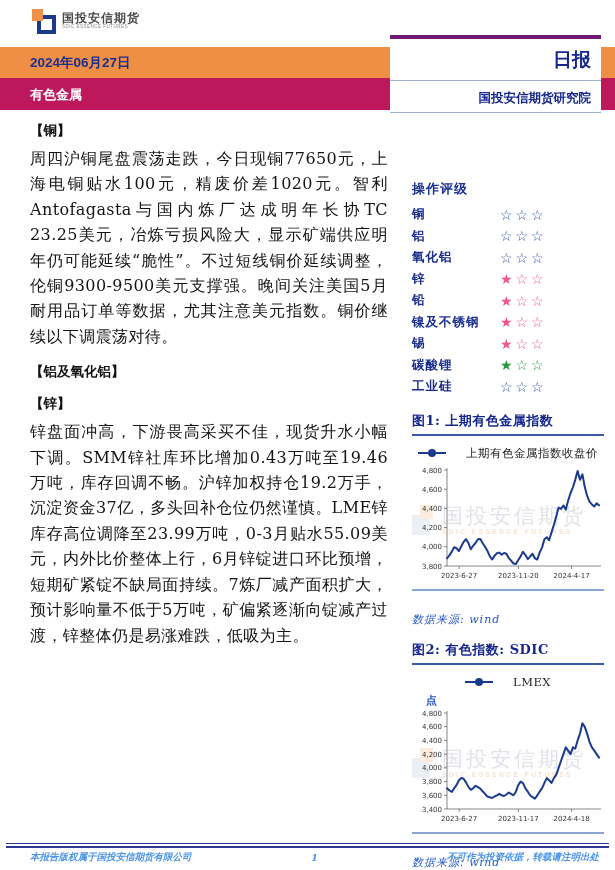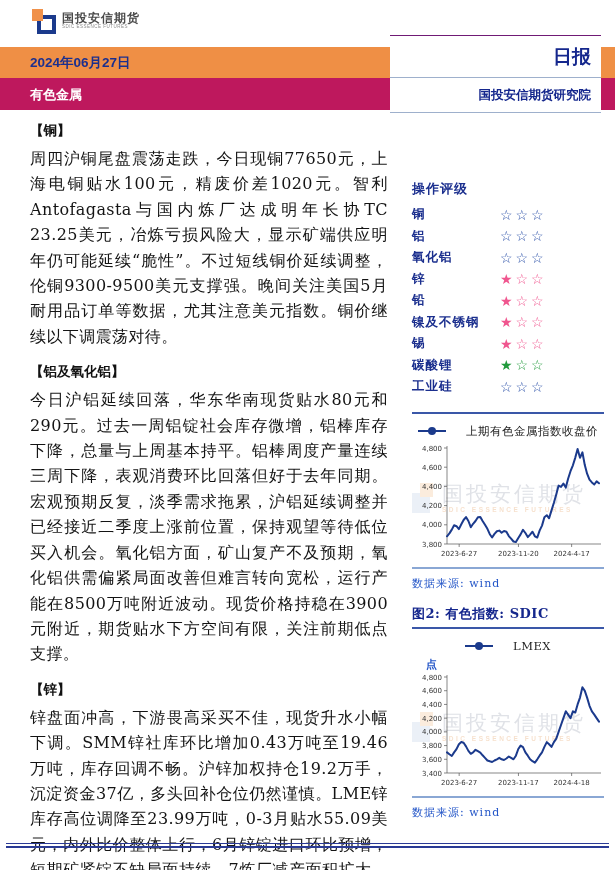--- a/index.html
+++ b/index.html
@@ -13,21 +13,21 @@
   .logo-sq-orange{position:absolute;left:2px;top:1px;width:11px;height:12px;background:#f0914a;}
   .logo-text-wrap{display:flex;flex-direction:column;line-height:1.05;}
   .logo-text{font-family:"Liberation Sans",sans-serif;font-weight:bold;font-size:12px;color:#4a4a4a;letter-spacing:1px;}
   .logo-sub{font-family:"Liberation Sans",sans-serif;font-size:4.5px;color:#8a8a8a;letter-spacing:.5px;}
 
   .bar-orange{position:absolute;top:47px;left:0;width:615px;height:31px;background:#ef8f45;}
   .bar-navy{position:absolute;top:78px;left:0;width:615px;height:32px;background:#be185d;}
   .bar-date{position:absolute;left:30px;top:7px;font-family:"Liberation Sans",sans-serif;font-weight:bold;font-size:13.5px;color:#1b2f8e;}
   .bar-cat{position:absolute;left:30px;top:8px;font-family:"Liberation Sans",sans-serif;font-weight:bold;font-size:13px;color:#ffffff;}
 
-  .hdr-box{position:absolute;top:35px;left:390px;width:211px;height:78px;background:#ffffff;border-top:1px solid #701a75;border-bottom:1px solid #9eb0cc;box-sizing:border-box;}
+  .hdr-box{position:absolute;top:35px;left:390px;width:211px;height:78px;background:#ffffff;border-top:4px solid #701a75;border-bottom:1px solid #9eb0cc;box-sizing:border-box;}
   .hdr-row1{height:42px;border-bottom:1px solid #9eb0cc;display:flex;align-items:center;justify-content:flex-end;padding-right:10px;box-sizing:border-box;}
   .hdr-row2{height:34px;display:flex;align-items:center;justify-content:flex-end;padding-right:10px;box-sizing:border-box;}
   .hdr-daily{font-family:"Liberation Sans",sans-serif;font-weight:bold;font-size:19px;color:#15278d;}
   .hdr-inst{font-family:"Liberation Sans",sans-serif;font-weight:bold;font-size:12.5px;color:#15278d;margin-left:23px;}
 
   
   .left-col{position:absolute;left:30px;top:122px;width:358px;}
   .sec-title{font-size:13.5px;font-weight:bold;color:#111;margin:14px 0 6px 0;}
   .sec-title:first-child{margin-top:0;}
   .sec-body{font-size:16px;line-height:25.4px;color:#141414;text-align:justify;letter-spacing:.4px;}
@@ -50,21 +50,21 @@
   .ylab{font-size:11px;color:#2456c8;margin:2px 0 0 14px;font-weight:bold;}
   .chart-wrap{position:relative;}
   .chart-wrap svg{display:block;position:relative;z-index:1;}
   .watermark{position:absolute;left:0;right:0;top:34%;display:flex;align-items:center;gap:4px;z-index:0;opacity:.55;pointer-events:none;}
   .wm-sq{position:relative;width:26px;height:30px;flex:0 0 auto;}
   .wm-sq-b{position:absolute;left:0;bottom:0;width:18px;height:20px;background:#dbe4f2;}
   .wm-sq-o{position:absolute;left:8px;top:0;width:13px;height:14px;background:#f8ddc2;}
   .wm-txt{display:flex;flex-direction:column;overflow:hidden;white-space:nowrap;}
   .wm-cn{font-size:21px;color:#c7cbd4;letter-spacing:3px;line-height:1.1;}
   .wm-en{font-size:6.5px;color:#f0c9a6;letter-spacing:2.5px;font-family:"Liberation Sans",sans-serif;font-weight:bold;}
-  .src{font-size:11px;color:#2456c8;letter-spacing:1px;margin-top:7px;}
+  .src{font-size:11px;color:#2456c8;font-style:italic;letter-spacing:1px;margin-top:21px;}
 
   
   .footer-rule{position:absolute;left:6px;right:6px;top:843px;height:2px;border-top:1px solid #2a3a95;border-bottom:2px solid #2a3a95;}
   .footer{position:absolute;left:30px;right:16px;top:851px;display:flex;align-items:center;font-style:italic;color:#4d94e8;font-size:9.5px;font-weight:bold;}
   .f-left{flex:1;text-align:left;}
   .f-page{flex:0 0 auto;text-align:center;}
   .f-right{flex:1;text-align:right;}
   text{font-family:"DejaVu Sans",sans-serif;}
 </style>
 </head>
@@ -95,21 +95,20 @@
       </div>
     <div class="hdr-row2">
         <span class="hdr-inst">国投安信期货研究院</span>
       </div>
   </div>
 
   <div class="left-col">
     <div class="sec-title">【铜】</div>
     <div class="sec-body">周四沪铜尾盘震荡走跌，今日现铜77650元，上海电铜贴水100元，精废价差1020元。智利Antofagasta与国内炼厂达成明年长协TC 23.25美元，冶炼亏损风险大，显示矿端供应明年仍可能延续“脆性”。不过短线铜价延续调整，伦铜9300-9500美元支撑强。晚间关注美国5月耐用品订单等数据，尤其注意美元指数。铜价继续以下调震荡对待。</div>
     <div class="sec-title">【铝及氧化铝】</div>
-    <div class="sec-body">今日沪铝延续回落，华东华南现货贴水80元和290元。过去一周铝锭社会库存微增，铝棒库存下降，总量与上周基本持平。铝棒周度产量连续三周下降，表观消费环比回落但好于去年同期。宏观预期反复，淡季需求拖累，沪铝延续调整并已经接近二季度上涨前位置，保持观望等待低位买入机会。氧化铝方面，矿山复产不及预期，氧化铝供需偏紧局面改善但难言转向宽松，运行产能在8500万吨附近波动。现货价格持稳在3900元附近，期货贴水下方空间有限，关注前期低点支撑。</div>
     <div class="sec-title">【锌】</div>
     <div class="sec-body">锌盘面冲高，下游畏高采买不佳，现货升水小幅下调。SMM锌社库环比增加0.43万吨至19.46万吨，库存回调不畅。沪锌加权持仓19.2万手，沉淀资金37亿，多头回补仓位仍然谨慎。LME锌库存高位调降至23.99万吨，0-3月贴水55.09美元，内外比价整体上行，6月锌锭进口环比预增，短期矿紧锭不缺局面持续。7炼厂减产面积扩大，预计影响量不低于5万吨，矿偏紧逐渐向锭减产过渡，锌整体仍是易涨难跌，低吸为主。</div>
   </div>
 
   <div class="right-col">
     <div class="ratings-title">操作评级</div>
     <div id="ratings-list">
         <div class="rating-row">
           <span class="rating-label">铜</span>
           <span class="rating-stars" style="color: rgb(43, 80, 168);">☆☆☆</span>
@@ -142,20 +141,21 @@
           <span class="rating-label">碳酸锂</span>
           <span class="rating-stars" style="color: rgb(34, 154, 60);">★☆☆</span>
         </div>
         <div class="rating-row">
           <span class="rating-label">工业硅</span>
           <span class="rating-stars" style="color: rgb(43, 80, 168);">☆☆☆</span>
         </div>
       </div>
 
     <div class="figure">
+      <div class="fig-title">图1: 上期有色金属指数</div>
       <div class="fig-rule-top"></div>
       <div class="legend">
         <span class="lmark">
             <span class="ldot"></span>
           </span>
         <span class="legend-text">上期有色金属指数收盘价</span>
       </div>
       <div class="chart-wrap">
         <div class="watermark">
           <span class="wm-sq">
@@ -243,14 +243,19 @@
             <text x="159.64" y="113" text-anchor="middle" font-size="7" fill="#333">2024-4-18</text>
             <polyline points="35.0,80.4 37.4,82.3 39.8,84.0 42.1,80.4 44.5,77.1 46.9,72.2 49.3,70.0 51.6,70.8 54.0,74.4 56.4,78.9 58.8,81.8 61.1,80.4 63.5,77.8 65.9,79.2 68.3,80.6 70.6,83.3 73.0,85.9 75.4,88.5 77.8,89.3 80.1,90.0 82.5,88.5 84.9,87.3 87.3,85.8 89.6,87.3 92.0,88.0 94.4,86.5 96.8,84.5 99.1,85.9 101.5,87.3 103.9,83.7 106.3,77.0 108.6,73.6 111.0,75.1 113.4,80.4 115.8,83.7 118.1,87.3 120.5,89.2 122.9,90.6 125.3,87.3 127.6,83.7 130.0,80.4 132.4,74.9 134.8,70.1 137.1,72.3 139.5,74.9 141.9,70.1 144.3,66.6 146.6,59.9 149.0,53.0 151.4,46.1 153.8,39.3 156.1,42.6 158.5,46.1 160.9,39.3 163.3,40.5 165.6,32.4 168.0,25.6 170.4,15.3 172.8,18.9 175.1,25.6 177.5,33.8 179.9,39.3 182.3,42.6 184.6,46.1 187.0,49.6" fill="none" stroke="#1b3a8c" stroke-width="2" stroke-linejoin="round" stroke-linecap="round"></polyline>
           </svg>
       </div>
       <div class="fig-rule-bottom"></div>
       <div class="src">数据来源: wind</div>
     </div>
   </div>
 
   <div class="footer-rule"></div>
+  <div class="footer">
+    <span class="f-left">本报告版权属于国投安信期货有限公司</span>
+    <span class="f-page">1</span>
+    <span class="f-right">不可作为投资依据，转载请注明出处</span>
+  </div>
 
 </div>
 
 </body></html>

